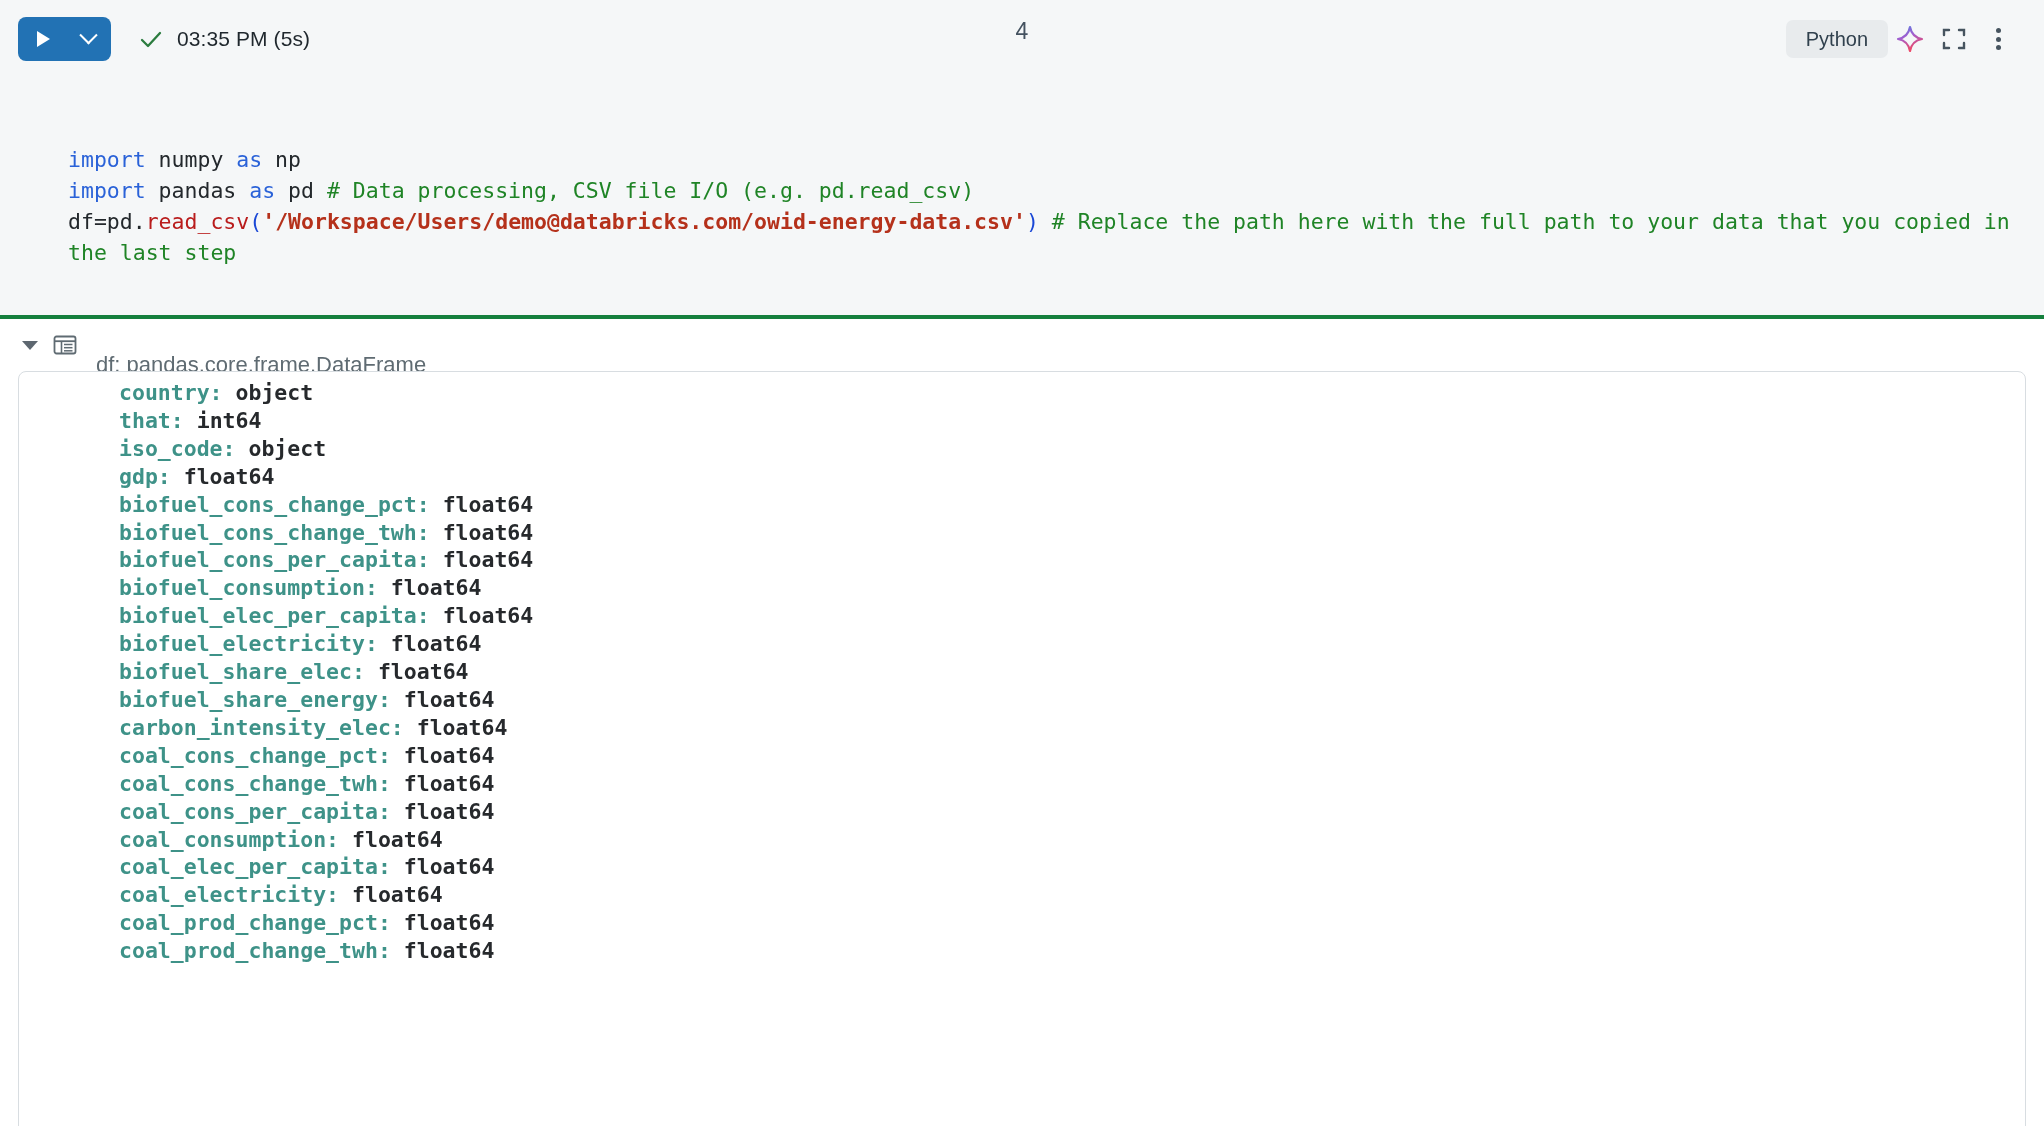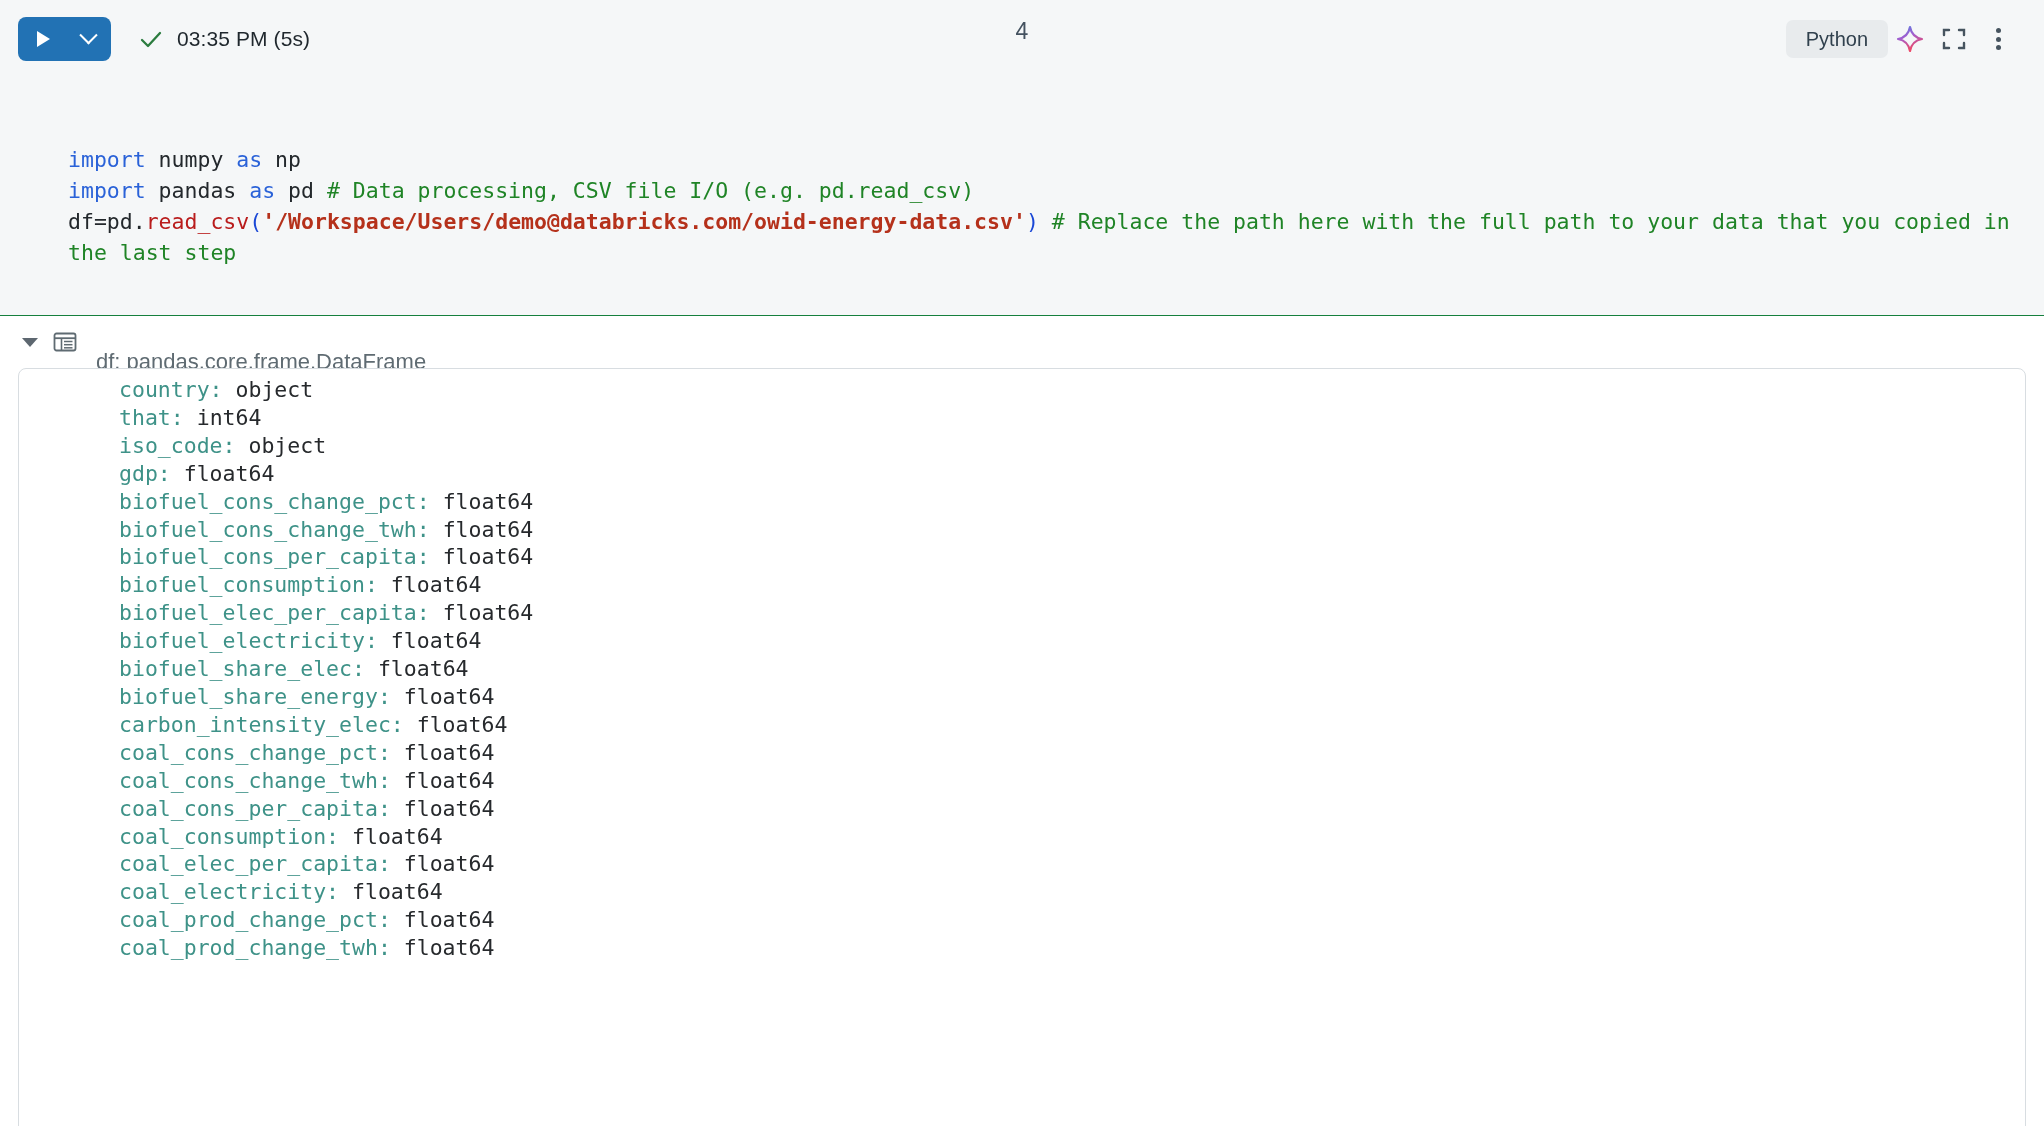--- a/index.html
+++ b/index.html
@@ -112,21 +112,21 @@
   .kebab-dot {
     width: 5px; height: 5px; border-radius: 50%;
     background: #46545f;
     display: block;
     margin: 3.2px 0;
   }
 
   
   .code-area {
     background: #f5f7f8;
-    border-bottom: 1px solid #15803d;
+    border-bottom: 4px solid #15803d;
     padding: 4px 24px 16px 68px;
     box-sizing: border-box;
     font-family: "DejaVu Sans Mono", monospace;
     font-size: 21.5px;
     line-height: 31px;
     color: #2a2f33;
     white-space: pre-wrap;
     word-break: break-word;
   }
   .code-line { min-height: 31px; }
@@ -177,21 +177,21 @@
     overflow: hidden;
     position: relative;
     background: #ffffff;
   }
   .schema-list {
     font-family: "DejaVu Sans Mono", monospace;
     font-size: 21.5px;
     line-height: 27.9px;
     padding: 7px 0 0 100px;
   }
-  .schema-row { white-space: nowrap; }
+  .schema-row { white-space: nowrap; font-weight: bold; }
   .field-name { color: #3e9288; }
   .field-type { color: #26292c; }
 </style>
 </head>
 <body>
 
 <div class="cell-toolbar">
 
   <div class="run-group">
     <div class="run-play">

